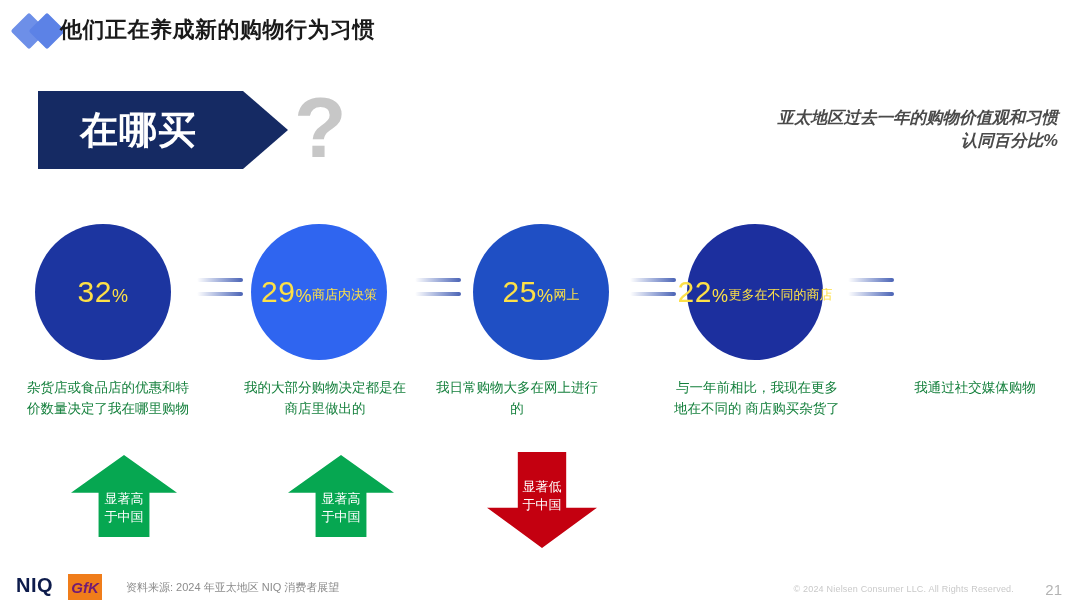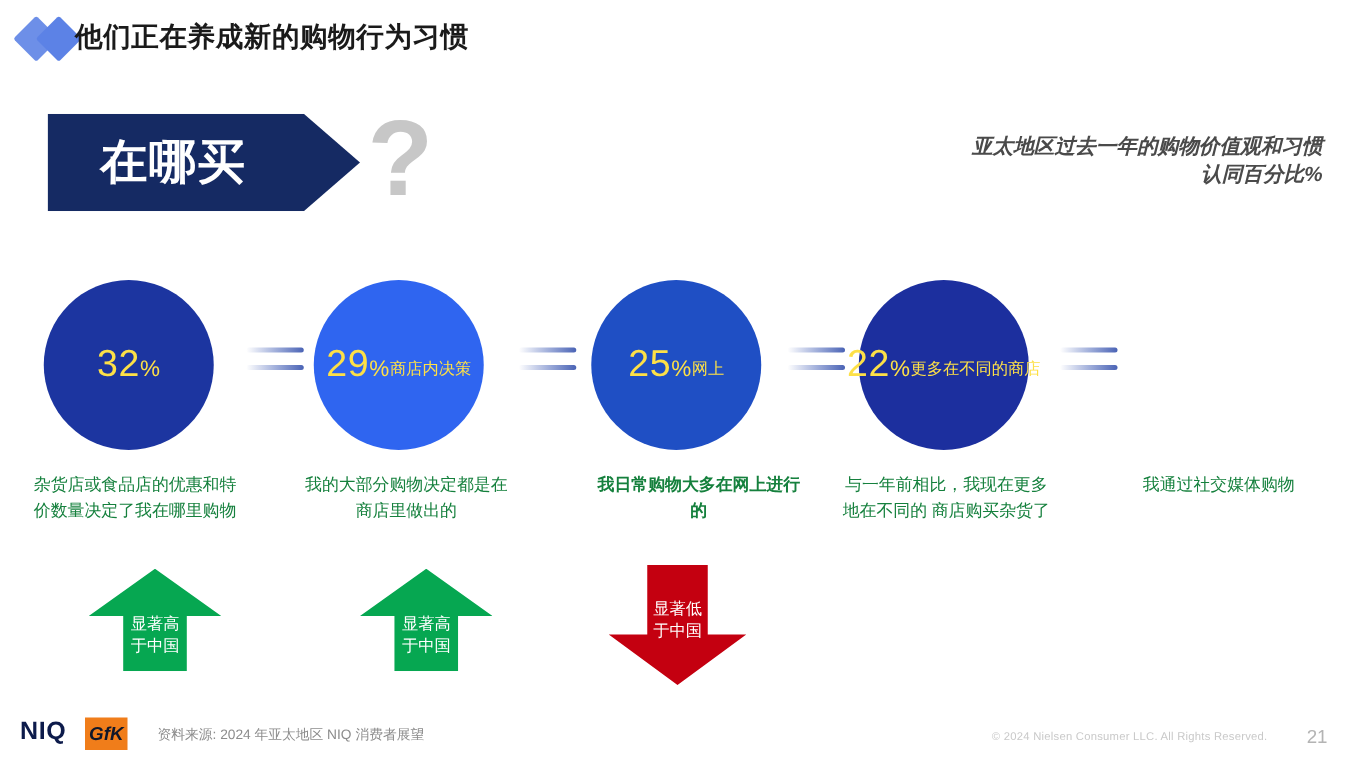--- a/index.html
+++ b/index.html
@@ -91,21 +91,21 @@
 
   
   .footer { position: absolute; left: 0; bottom: 0; width: 1080px; height: 46px; }
   .niq-logo {
     position: absolute; left: 16px; bottom: 11px;
     font-size: 20px; font-weight: bold; color: #0d1b4b; letter-spacing: .5px;
   }
   .gfk-logo {
     position: absolute; left: 68px; bottom: 8px;
     width: 34px; height: 26px; background: #f07d1a;
-    color: #0f172a; font-size: 15px; font-weight: bold; font-style: italic;
+    color: #701a75; font-size: 15px; font-weight: bold; font-style: italic;
     display: flex; align-items: center; justify-content: center;
   }
   .source-text {
     position: absolute; left: 126px; bottom: 13px;
     font-size: 11px; color: #8c8c8c;
   }
   .copyright {
     position: absolute; right: 66px; bottom: 14px;
     font-size: 9px; color: #c9c9c9; letter-spacing: .2px;
   }
@@ -178,21 +178,21 @@
         <div class="bar b"></div>
       </div>
       <div class="connector" style="left: 848px;">
         <div class="bar a"></div>
         <div class="bar b"></div>
       </div>
     </div>
   <div id="descriptions">
       <div class="desc" style="left: 23px;">杂货店或食品店的优惠和特价数量决定了我在哪里购物</div>
       <div class="desc" style="left: 240px;">我的大部分购物决定都是在商店里做出的</div>
-      <div class="desc" style="left: 474px; font-weight: bold;">我日常购物大多在网上进行的</div>
+      <div class="desc" style="left: 432px;">我日常购物大多在网上进行的</div>
       <div class="desc" style="left: 672px;">与一年前相比，我现在更多地在不同的 商店购买杂货了</div>
       <div class="desc" style="left: 890px;">我通过社交媒体购物</div>
     </div>
   <div id="markers">
       <div class="arrow-up" style="left: 71px; top: 455px; background: rgb(6, 167, 81);"></div>
       <div class="arrow-text" style="left: 89px; top: 490px;">显著高<br>于中国</div>
       <div class="arrow-up" style="left: 288px; top: 455px; background: rgb(6, 167, 81);"></div>
       <div class="arrow-text" style="left: 306px; top: 490px;">显著高<br>于中国</div>
       <div class="arrow-down" style="left: 487px; top: 452px; background: rgb(196, 0, 16);"></div>
       <div class="arrow-text" style="left: 507px; top: 478px;">显著低<br>于中国</div>

